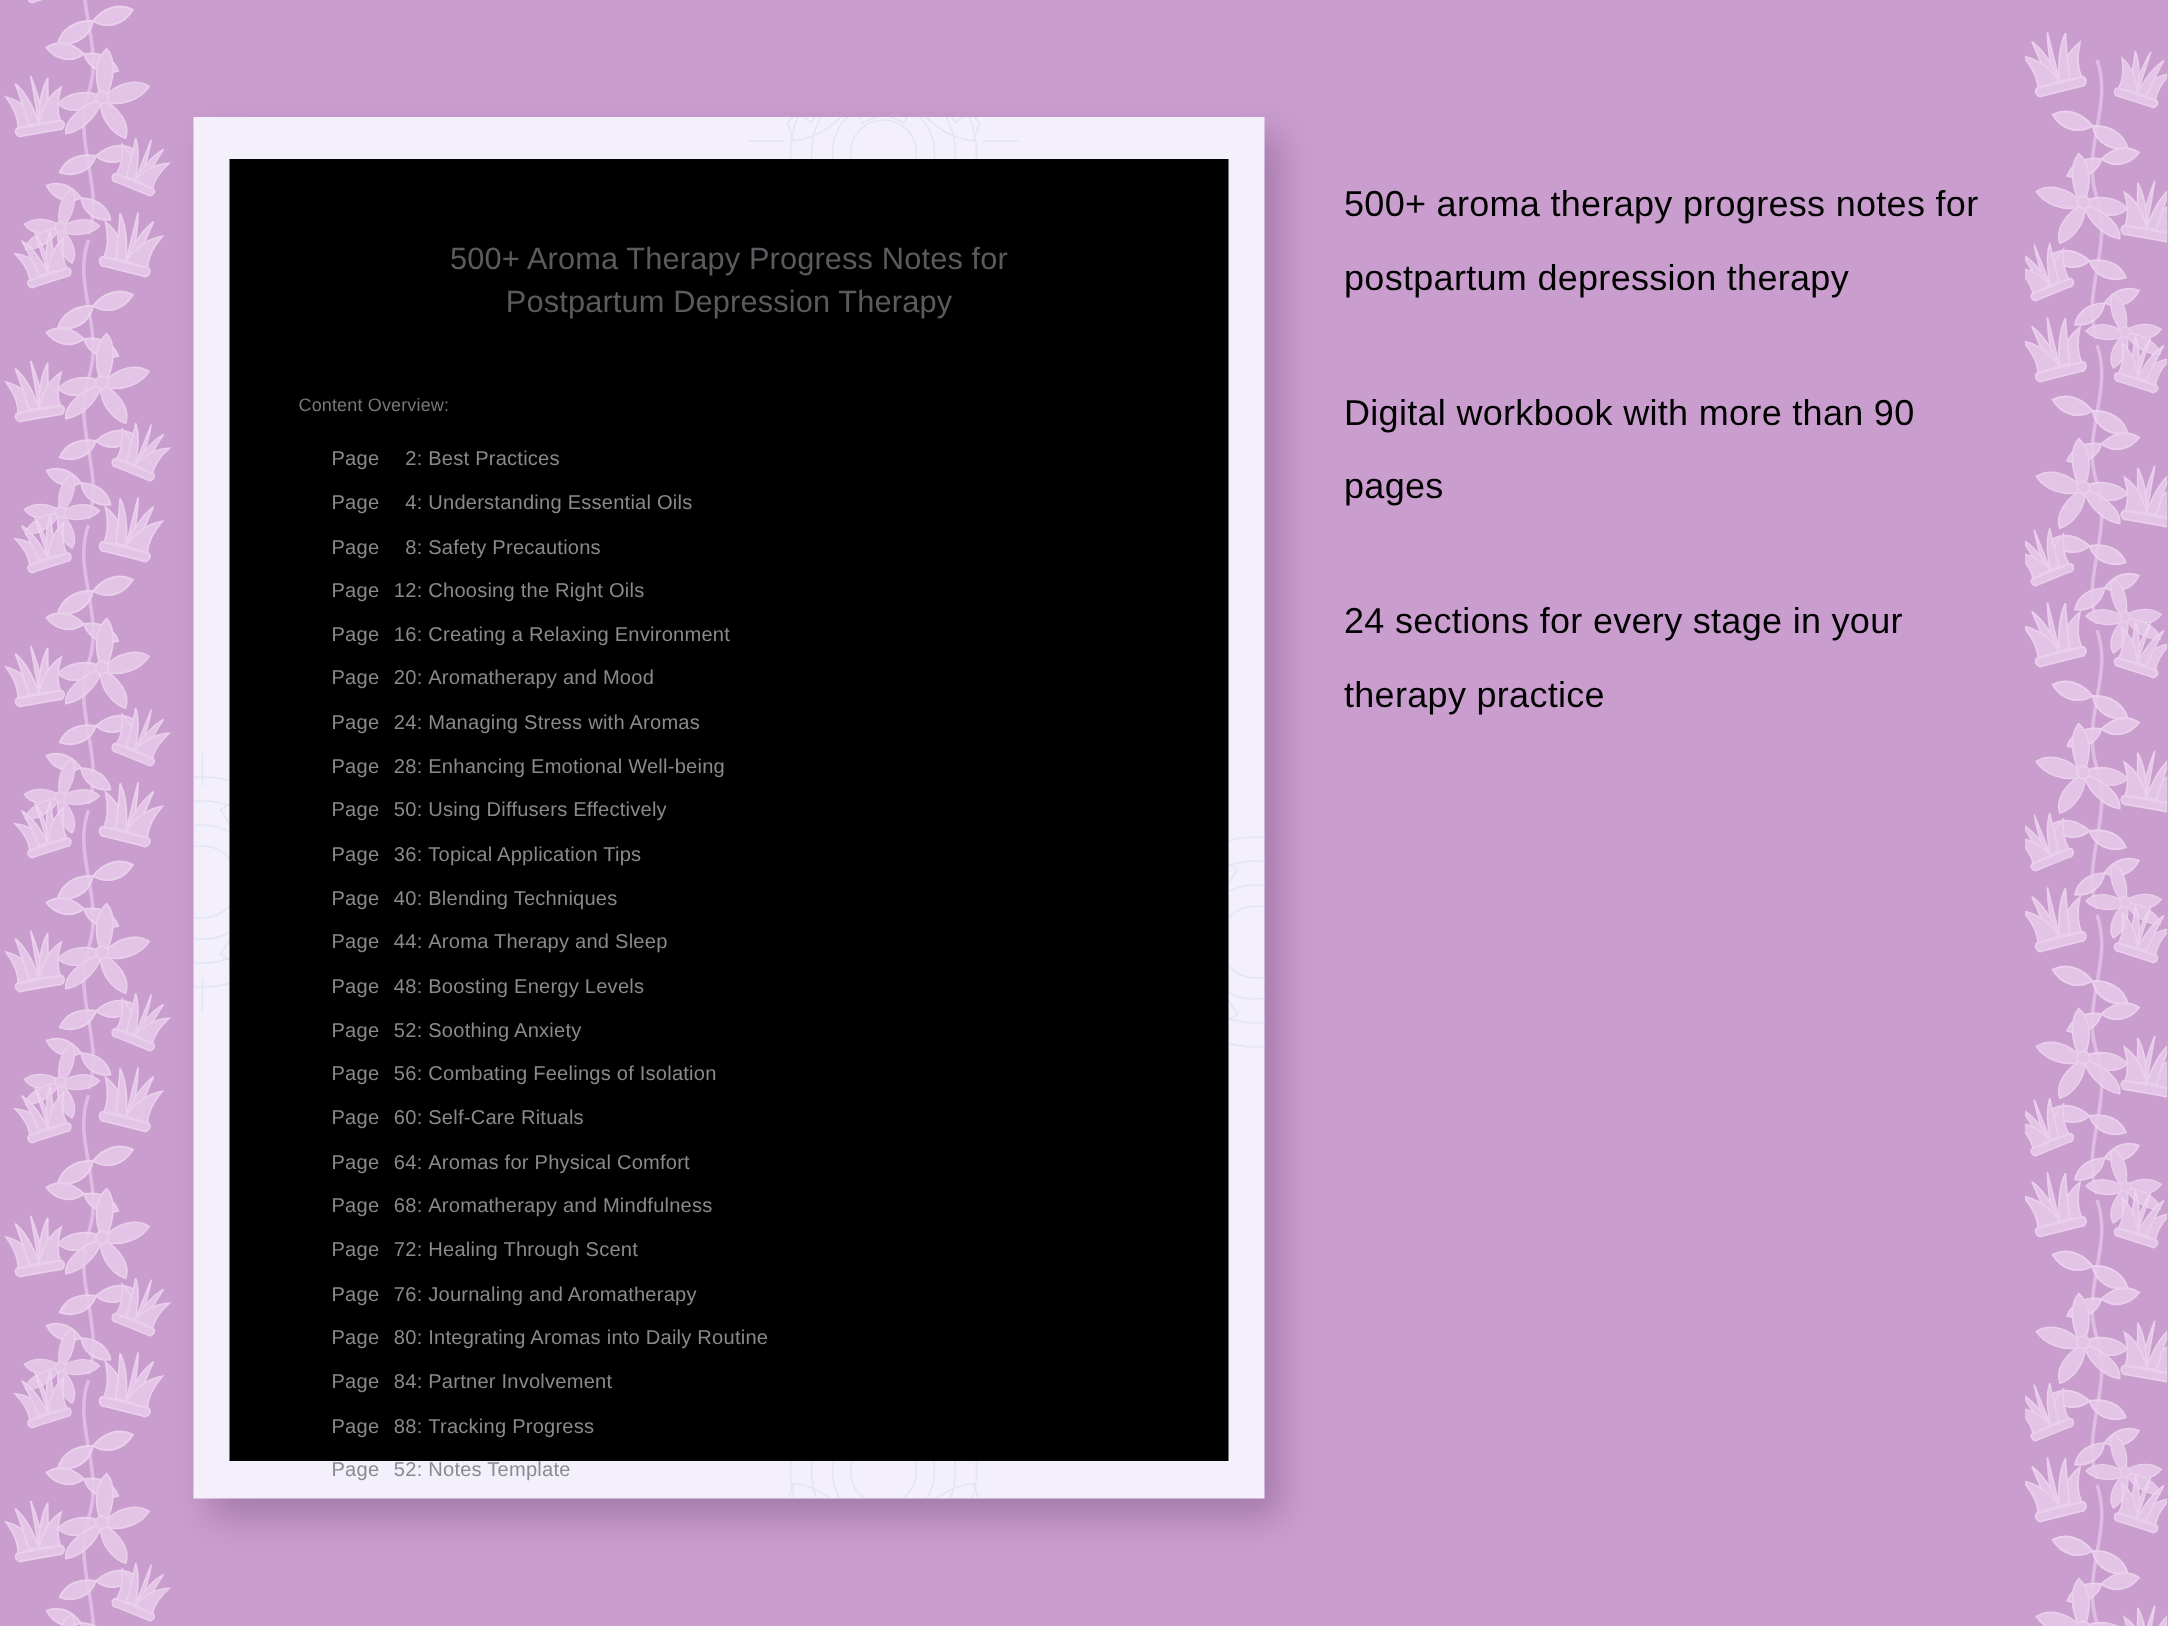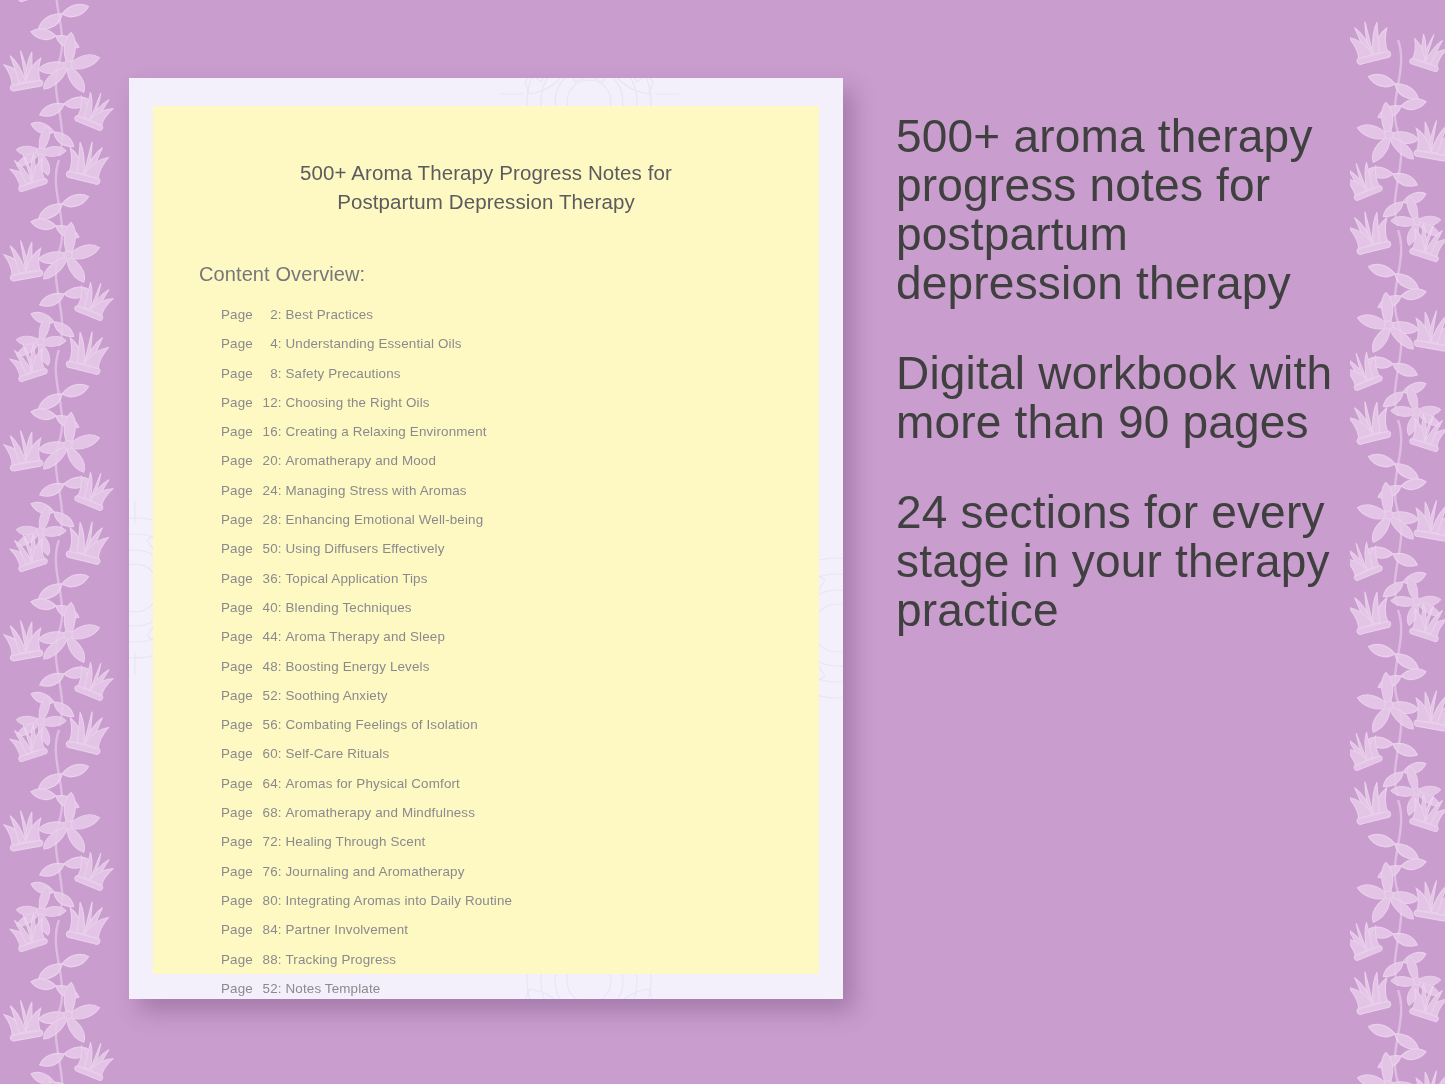--- a/index.html
+++ b/index.html
@@ -49,36 +49,36 @@
     opacity: .5;
   }
   .doc-watermarks svg { position: absolute; }
 
   .doc-page {
     position: absolute;
     left: 24px;
     top: 28px;
     width: 666px;
     height: 868px;
-    background: #fef9c3;
+    background: #000000;
   }
 
   .doc-title {
     margin: 52px 52px 0 52px;
     text-align: center;
     font-size: 20.5px;
     line-height: 29px;
     color: #5b5b5f;
     font-weight: 400;
     letter-spacing: .1px;
   }
 
   .content-overview-label {
     margin: 47px 0 0 46px;
-    font-size: 20px;
+    font-size: 12px;
     color: #77777b;
     letter-spacing: .1px;
   }
 
   .toc-list {
     margin: 21px 0 0 68px;
     list-style: none;
   }
 
   .toc-item {
@@ -101,22 +101,22 @@
 
   
   .marketing {
     position: absolute;
     left: 896px;
     top: 112px;
     width: 452px;
   }
 
   .marketing-block {
-    color: #404040;
-    font-size: 46px;
+    color: #000000;
+    font-size: 24px;
     line-height: 49px;
     font-weight: 300;
     letter-spacing: .2px;
     margin-bottom: 41px;
   }
   .marketing-block:last-child { margin-bottom: 0; }
 </style>
 </head>
 <body>
 

